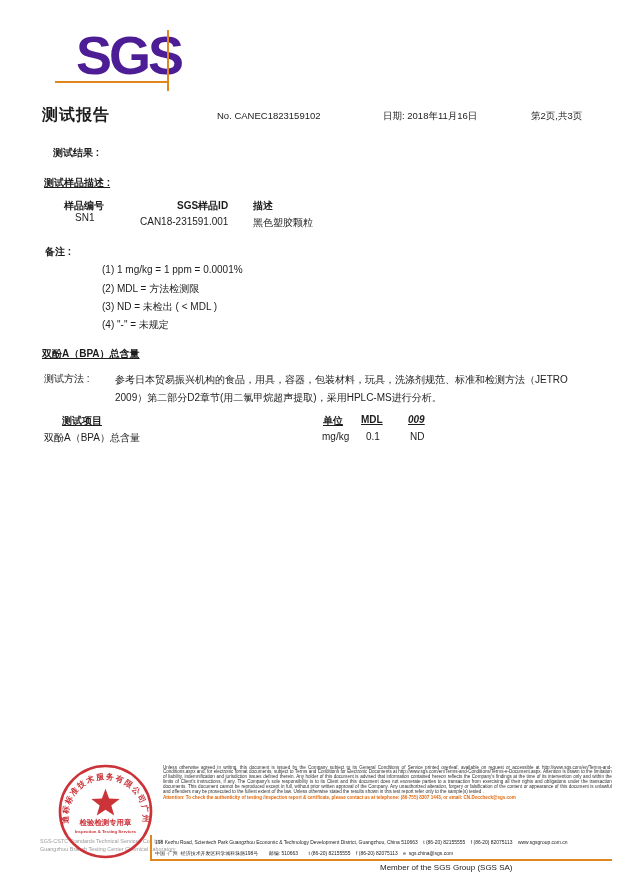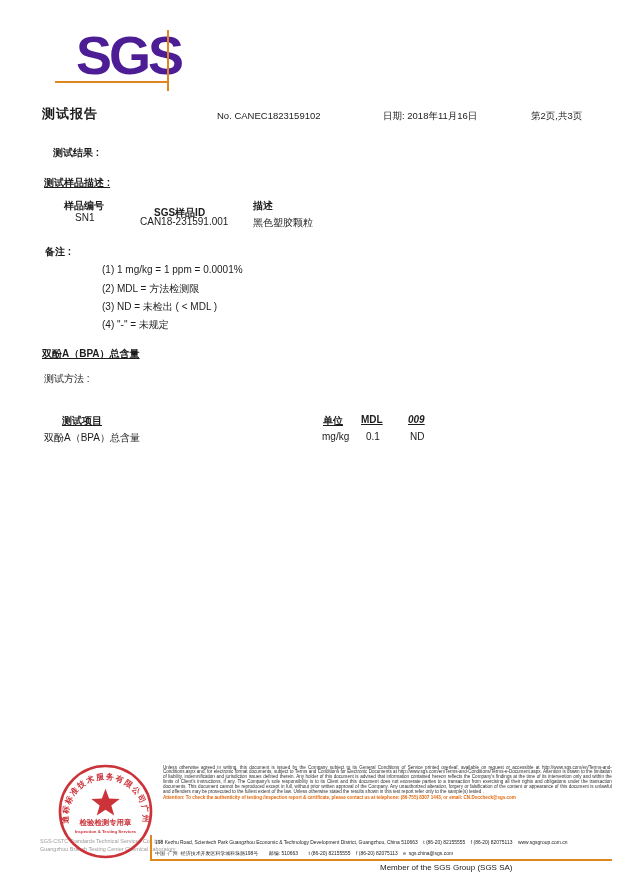--- a/index.html
+++ b/index.html
@@ -8,33 +8,33 @@
     font-family:"Liberation Sans","DejaVu Sans",sans-serif;color:#1c1c1c;
     overflow:hidden;margin:0 auto;
   }
   .abs{position:absolute;}
   
   .logo-text{left:76px;top:28px;font-size:54px;font-weight:bold;color:#4c1d95;
     letter-spacing:-3px;line-height:1;}
   .logo-hline{left:55px;top:81px;width:114px;height:2px;background:#e0861e;}
   .logo-vline{left:167px;top:30px;width:2px;height:61px;background:#e0861e;}
   
-  .doc-title{left:42px;top:105px;font-size:13px;font-weight:bold;letter-spacing:1px;}
+  .doc-title{left:42px;top:105px;font-size:16px;font-weight:bold;letter-spacing:1px;}
   .hdr{font-size:9.5px;}
   .report-no{left:217px;top:110px;}
   .report-date{left:383px;top:110px;}
   .report-pages{left:531px;top:110px;}
   
   .b{font-weight:bold;}
   .u{text-decoration:underline;}
   .t9{font-size:10px;}
   .results-label{left:53px;top:146px;}
   .sample-heading{left:44px;top:176px;}
   .sh1{left:64px;top:199px;}
-  .sh2{left:154px;top:199px;margin-top:7px;}
+  .sh2{left:177px;top:199px;}
   .sh3{left:253px;top:199px;}
   .sc1{left:75px;top:204px;margin-top:8px;}
   .sc2{left:140px;top:216px;}
   .sc3{left:253px;top:216px;}
   .notes-label{left:45px;top:245px;}
   .note0{left:102px;top:264px;}
   .note1{left:102px;top:282px;}
   .note2{left:102px;top:300px;}
   .note3{left:102px;top:318px;}
   .bpa-heading{left:42px;top:347px;font-size:10px;}
@@ -89,20 +89,21 @@
   <div class="abs t9 sc3">黑色塑胶颗粒</div>
 
   <div class="abs t9 b notes-label">备注 :</div>
   <div class="abs t9 note0">(1) 1 mg/kg = 1 ppm = 0.0001%</div>
   <div class="abs t9 note1">(2) MDL = 方法检测限</div>
   <div class="abs t9 note2">(3) ND = 未检出 ( &lt; MDL )</div>
   <div class="abs t9 note3">(4) "-" = 未规定</div>
 
   <div class="abs b u bpa-heading">双酚A（BPA）总含量</div>
   <div class="abs t9 method-label">测试方法 :</div>
+  <div class="abs method-text">参考日本贸易振兴机构的食品，用具，容器，包装材料，玩具，洗涤剂规范、标准和检测方法（JETRO 2009）第二部分D2章节(用二氯甲烷超声提取)，采用HPLC-MS进行分析。</div>
 
   <div class="abs t9 b u rh1">测试项目</div>
   <div class="abs t9 b u rh2">单位</div>
   <div class="abs t9 b u rh3">MDL</div>
   <div class="abs t9 u rh4">009</div>
   <div class="abs t9 rc1">双酚A（BPA）总含量</div>
   <div class="abs t9 rc2">mg/kg</div>
   <div class="abs t9 rc3">0.1</div>
   <div class="abs t9 rc4">ND</div>
 

